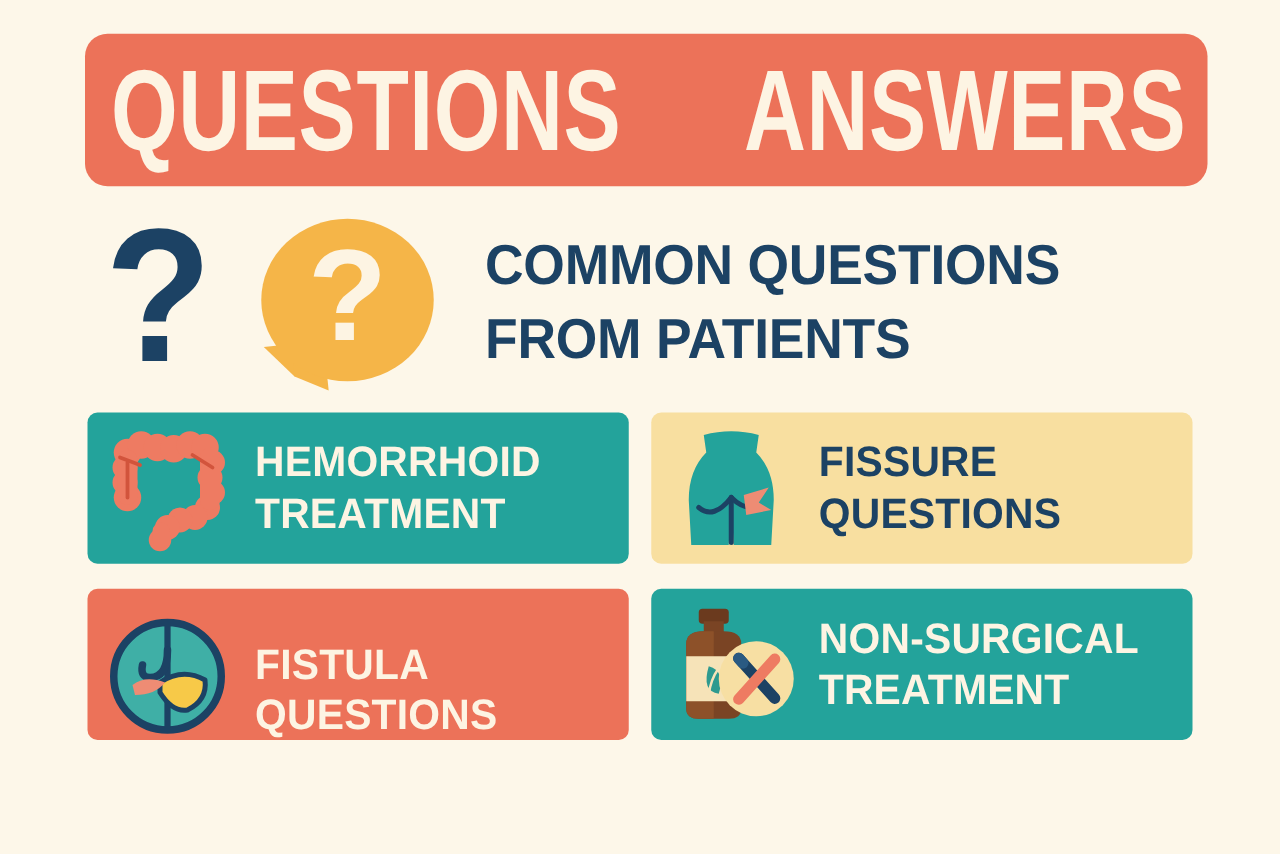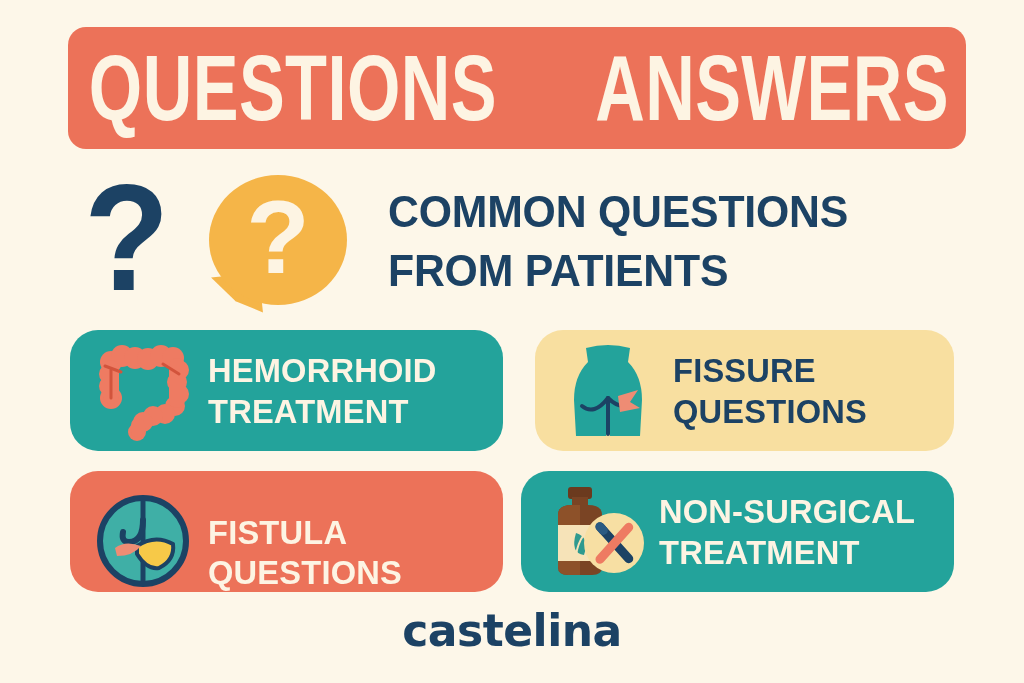--- a/index.html
+++ b/index.html
@@ -133,46 +133,46 @@
     top: 330px;
     width: 884px;
     height: 262px;
     display: grid;
     grid-template-columns: 433px 433px;
     grid-template-rows: 121px 121px;
     column-gap: 18px;
     row-gap: 20px;
   }
   .card {
-    border-radius: 28px;
+    border-radius: 8px;
     display: flex;
     align-items: center;
-    padding-left: 21px;
+    padding-left: 12px;
     box-sizing: border-box;
-    gap: 13px;
+    gap: 18px;
   }
   .card-icon {
     flex: 0 0 auto;
     width: 104px;
     height: 102px;
     position: relative;
   }
   .card-label {
     font-family: "Liberation Sans Narrow", "Liberation Sans", sans-serif;
     font-weight: 700;
     font-size: 34px;
     line-height: 1.18;
     letter-spacing: 0.2px;
     transform: scaleX(0.96);
     transform-origin: left center;
   }
   .card-label span { display: block; white-space: nowrap; }
 
   .card--teal { background: #23A39B; }
-  .card--yellow { background: #F8DFA0; margin-left: 14px; }
+  .card--yellow { background: #F8DFA0; }
   .card--coral { background: #EC7259; align-items: flex-end; }
   .label--cream { color: #FDF4E3; }
   .label--navy { color: #1C4264; }
 
   
   .brand {
     position: absolute;
     left: 0;
     right: 0;
     top: 605px;
@@ -301,15 +301,14 @@
         </svg>
       </div>
       <div class="card-label label--cream">
         <span>NON-SURGICAL</span>
         <span>TREATMENT</span>
       </div>
     </div>
 
   </div>
 
-  <div class="brand">castelina</div>
 
 </div>
 
 </body></html>

